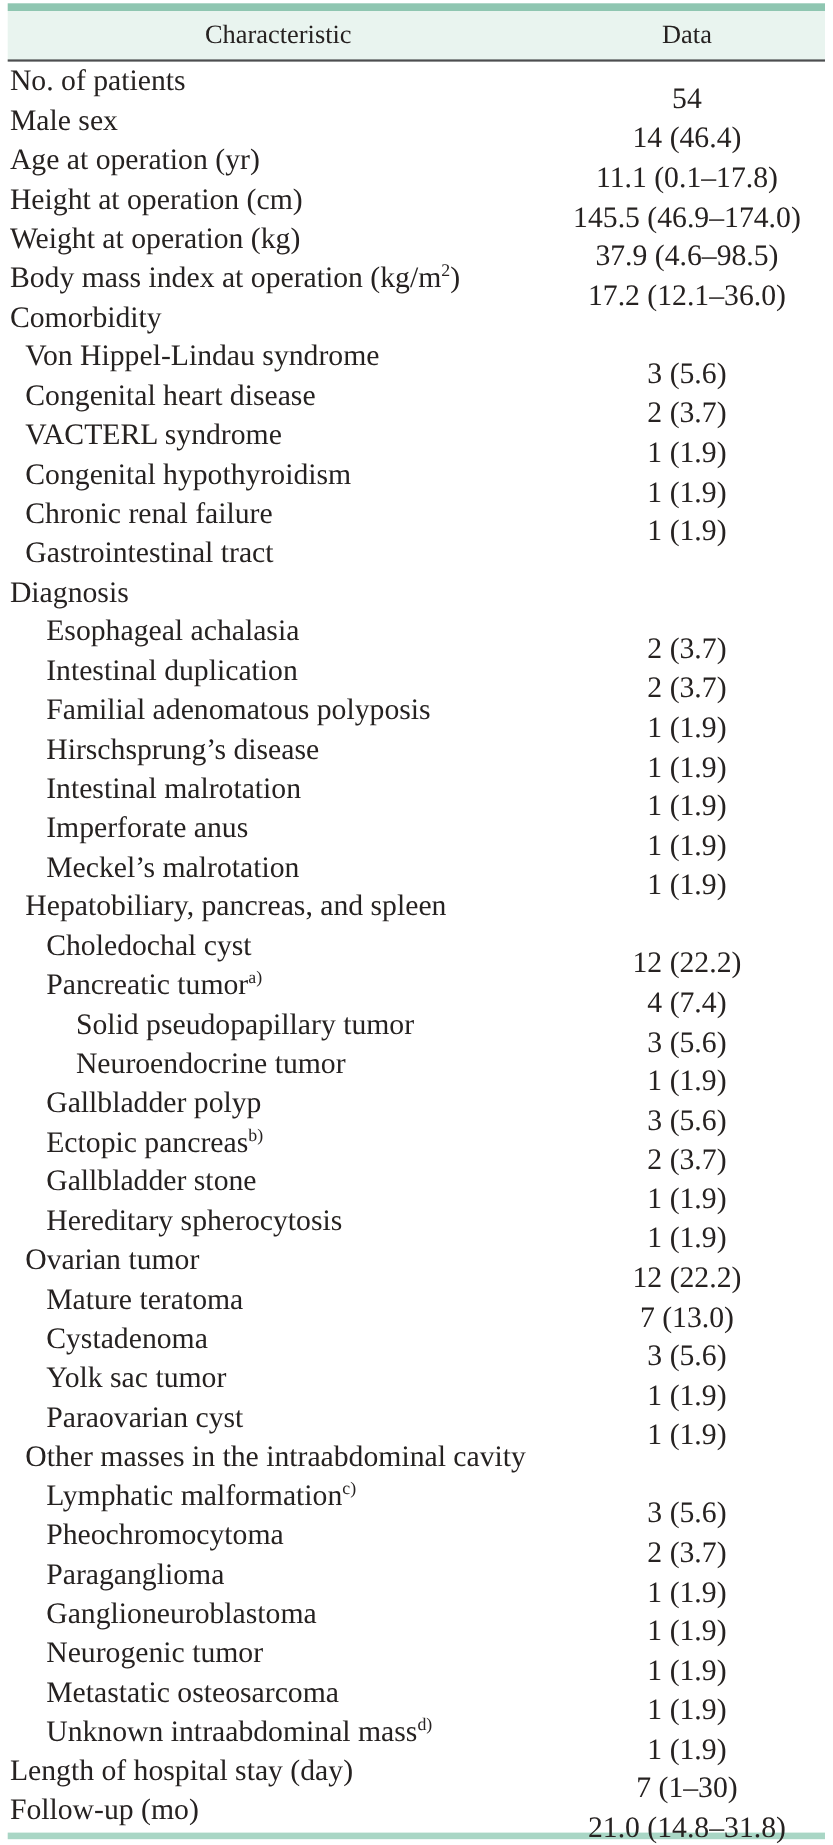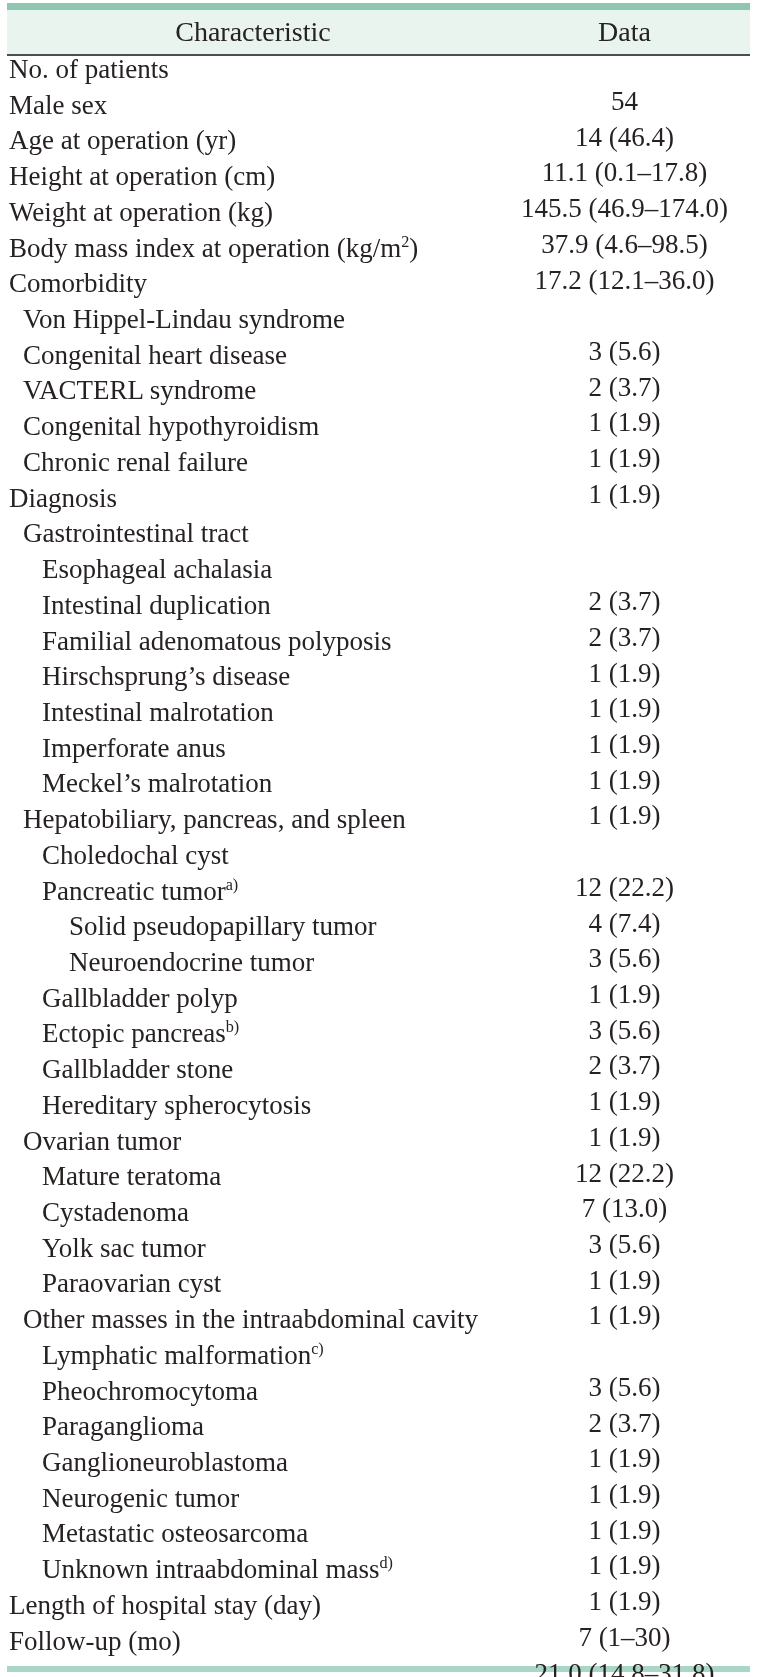--- a/index.html
+++ b/index.html
@@ -25,36 +25,37 @@
   .top-bar {
     height: 7px;
     background: var(--border_teal_top, #8fc6b1);
   }
   .thead {
     display: flex;
     align-items: center;
     height: 44px;
     background: var(--header_bg, #e9f4ef);
     border-bottom: 2px solid var(--header_rule, #4d4e50);
-    font-size: 28px;
+    font-size: 24px;
     justify-content: flex-end;
   }
   .th-char {
     width: 492px;
     text-align: center;
   }
   .th-data {
     flex: 1;
     text-align: center;
   }
   .tbody {
     display: block;
   }
   .row {
     display: flex;
+    align-items: center;
     height: 35.72px;
     font-size: 27px;
     line-height: 1;
   }
   .cell-label {
     width: 492px;
     white-space: nowrap;
     box-sizing: border-box;
   }
   .cell-label.ind0 { padding-left: 2px; }
@@ -143,26 +144,26 @@
     <div class="cell-label ind1"><span class="lbl">Congenital hypothyroidism</span></div>
     <div class="cell-value">1 (1.9)</div>
   </div>
 
   <div class="row">
     <div class="cell-label ind1"><span class="lbl">Chronic renal failure</span></div>
     <div class="cell-value">1 (1.9)</div>
   </div>
 
   <div class="row">
+    <div class="cell-label ind1"><span class="lbl">Gastrointestinal tract</span></div>
+    <div class="cell-value"></div>
+  </div>
+
+  <div class="row">
     <div class="cell-label ind0"><span class="lbl">Diagnosis</span></div>
-    <div class="cell-value"></div>
-  </div>
-
-  <div class="row">
-    <div class="cell-label ind1"><span class="lbl">Gastrointestinal tract</span></div>
     <div class="cell-value"></div>
   </div>
 
   <div class="row">
     <div class="cell-label ind2"><span class="lbl">Esophageal achalasia</span></div>
     <div class="cell-value">2 (3.7)</div>
   </div>
 
   <div class="row">
     <div class="cell-label ind2"><span class="lbl">Intestinal duplication</span></div>

